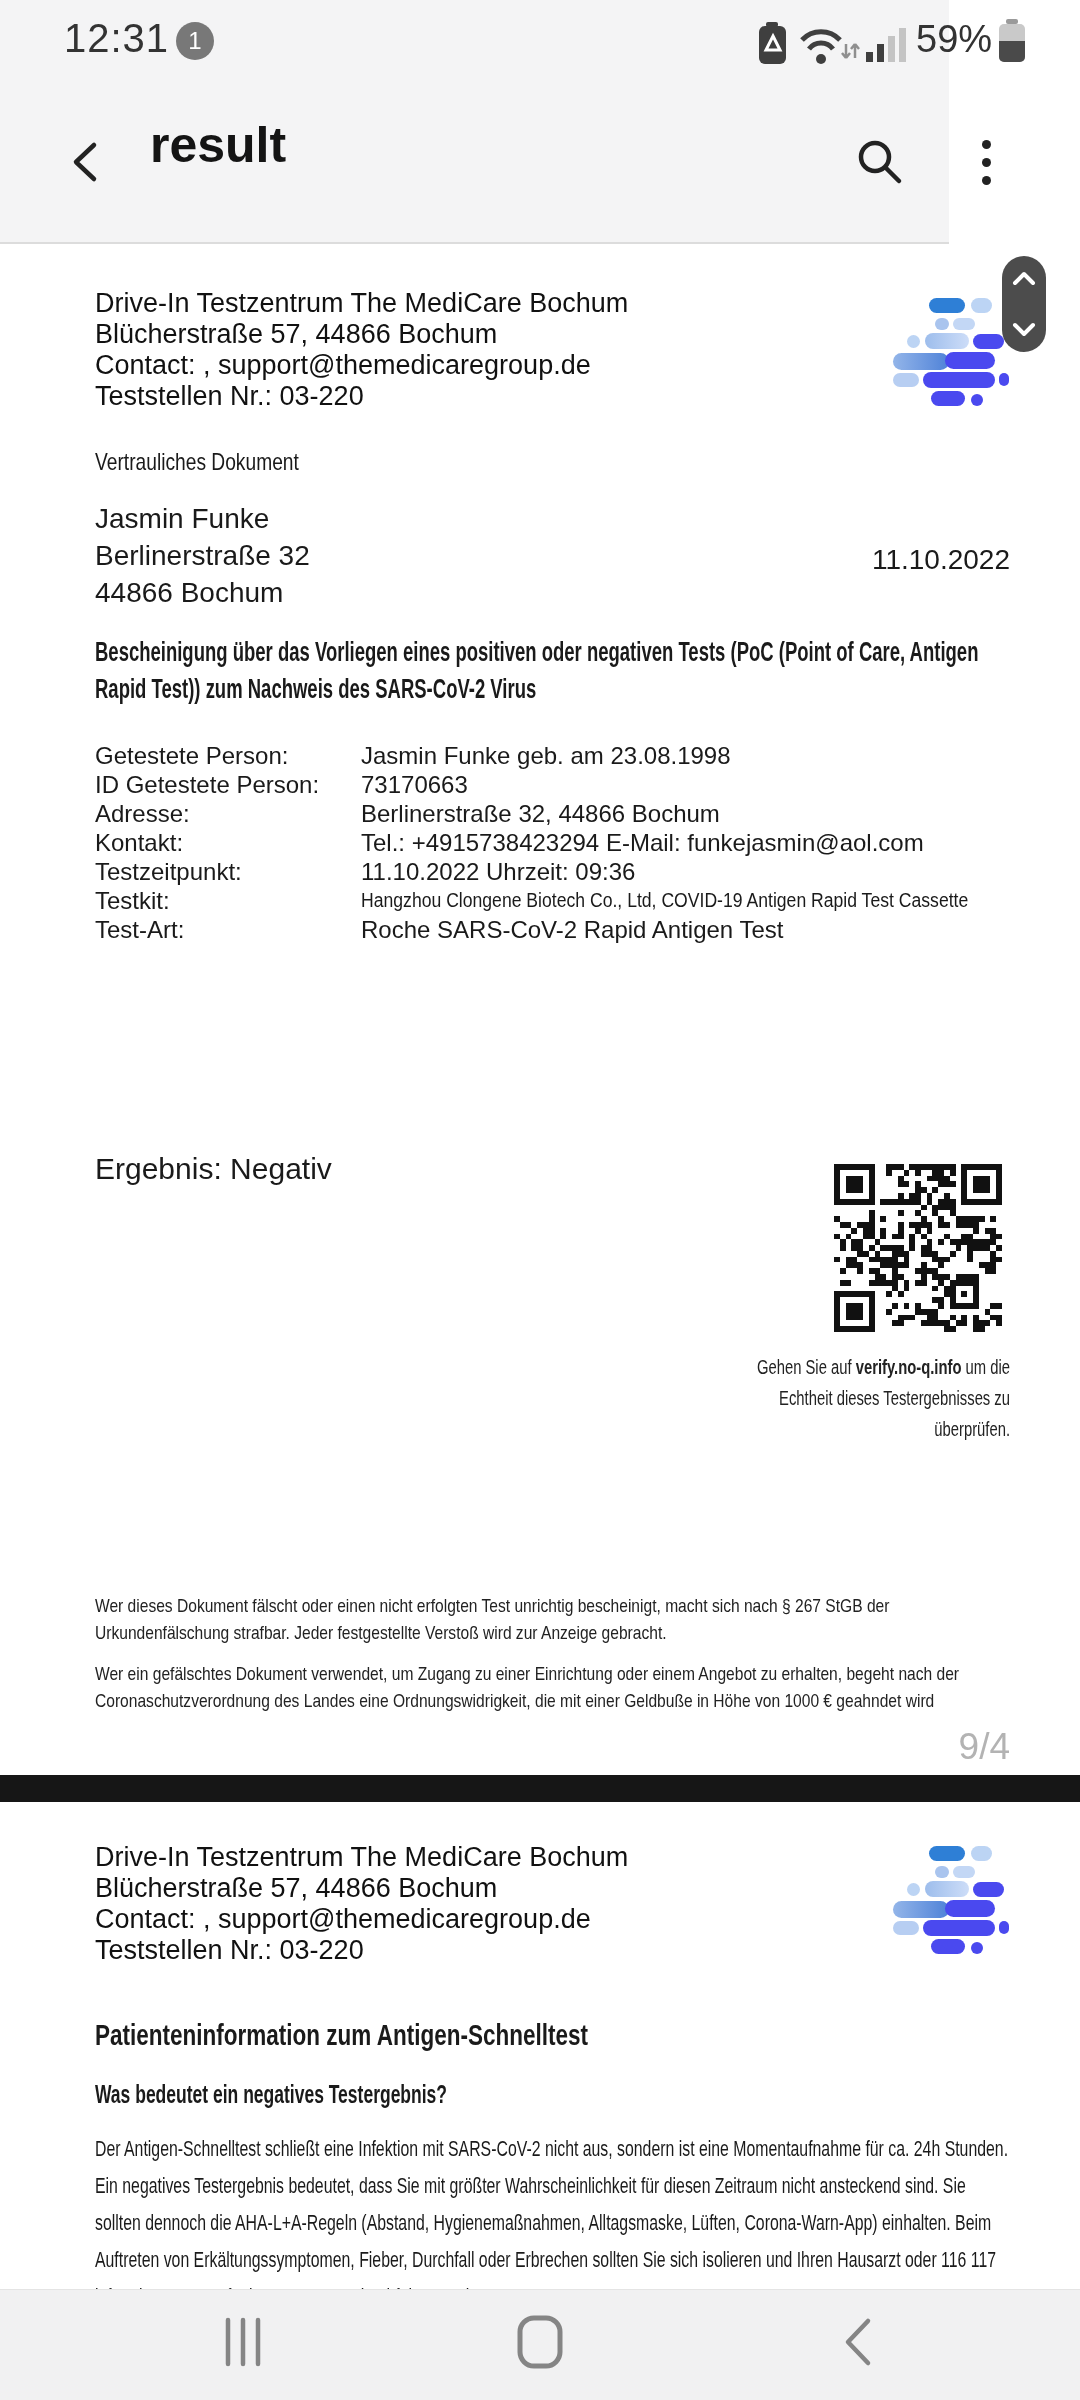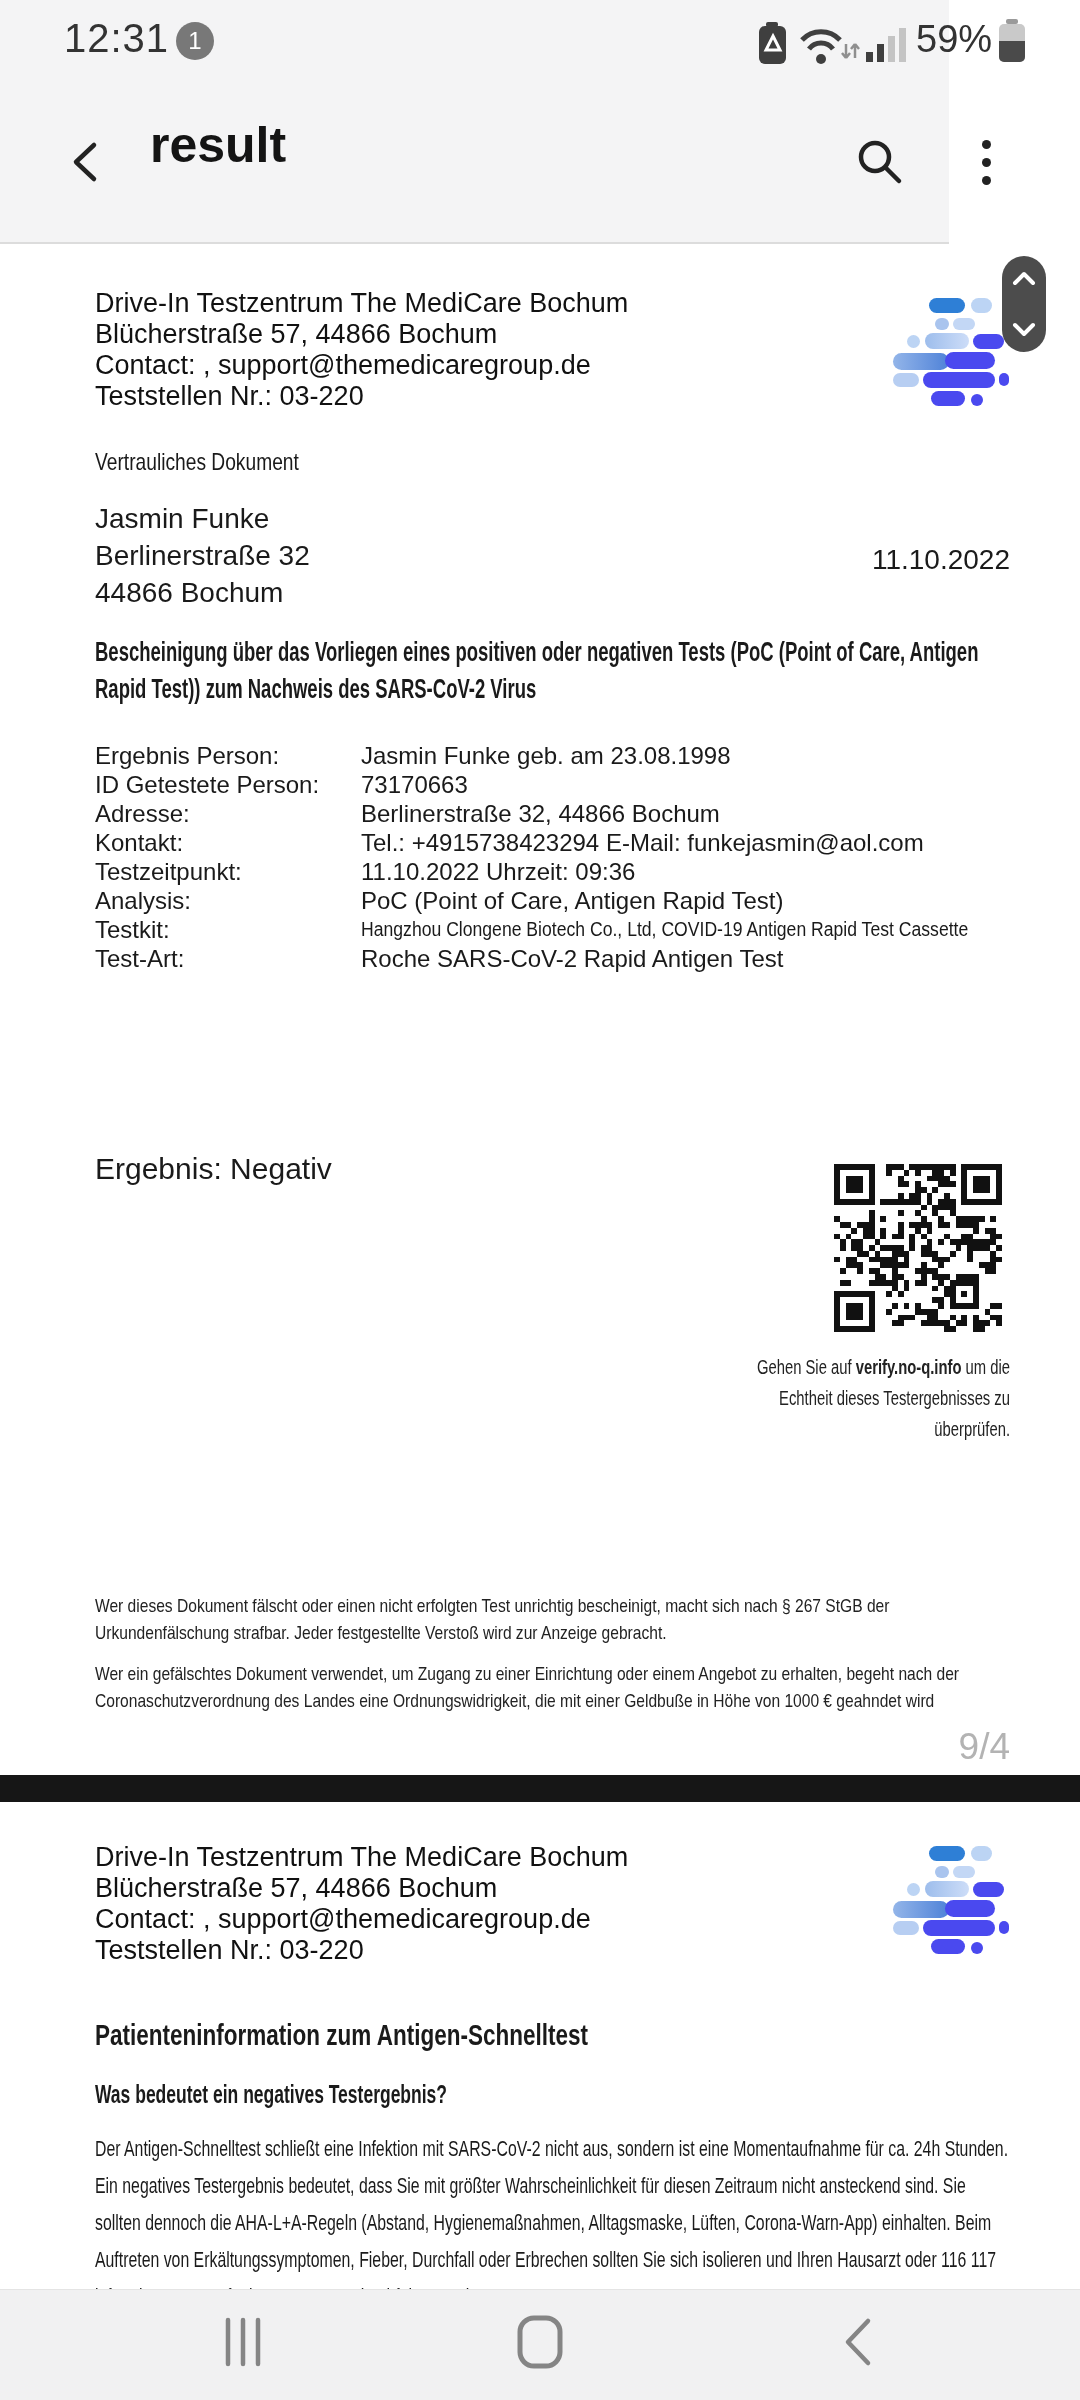--- a/index.html
+++ b/index.html
@@ -167,42 +167,38 @@
     <div>Jasmin Funke</div>
     <div>Berlinerstraße 32</div>
     <div>44866 Bochum</div>
   </div>
   <div class="doc doc-date" style="right:70px;top:500px;margin-top:44px;">11.10.2022</div>
 
   <div class="doc cert-title" style="left:95px;top:634px;">Bescheinigung über das Vorliegen eines positiven oder negativen Tests (PoC (Point of Care, Antigen Rapid Test)) zum Nachweis des SARS-CoV-2 Virus</div>
 
   <div class="doc details" style="left:95px;top:741px;width:920px;">
     <div class="drow">
-        <span class="dlab">Ergebnis Person:</span>
+        <span class="dlab">Getestete Person:</span>
         <span class="dval">Jasmin Funke geb. am 23.08.1998</span>
       </div>
     <div class="drow">
         <span class="dlab">ID Getestete Person:</span>
         <span class="dval">73170663</span>
       </div>
     <div class="drow">
         <span class="dlab">Adresse:</span>
         <span class="dval">Berlinerstraße 32, 44866 Bochum</span>
       </div>
     <div class="drow">
         <span class="dlab">Kontakt:</span>
         <span class="dval">Tel.: +4915738423294 E-Mail: funkejasmin@aol.com</span>
       </div>
     <div class="drow">
         <span class="dlab">Testzeitpunkt:</span>
         <span class="dval">11.10.2022 Uhrzeit: 09:36</span>
-      </div>
-    <div class="drow">
-        <span class="dlab">Analysis:</span>
-        <span class="dval">PoC (Point of Care, Antigen Rapid Test)</span>
       </div>
     <div class="drow">
         <span class="dlab">Testkit:</span>
         <span class="dval small">Hangzhou Clongene Biotech Co., Ltd, COVID-19 Antigen Rapid Test Cassette</span>
       </div>
     <div class="drow">
         <span class="dlab">Test-Art:</span>
         <span class="dval">Roche SARS-CoV-2 Rapid Antigen Test</span>
       </div>
   </div>

